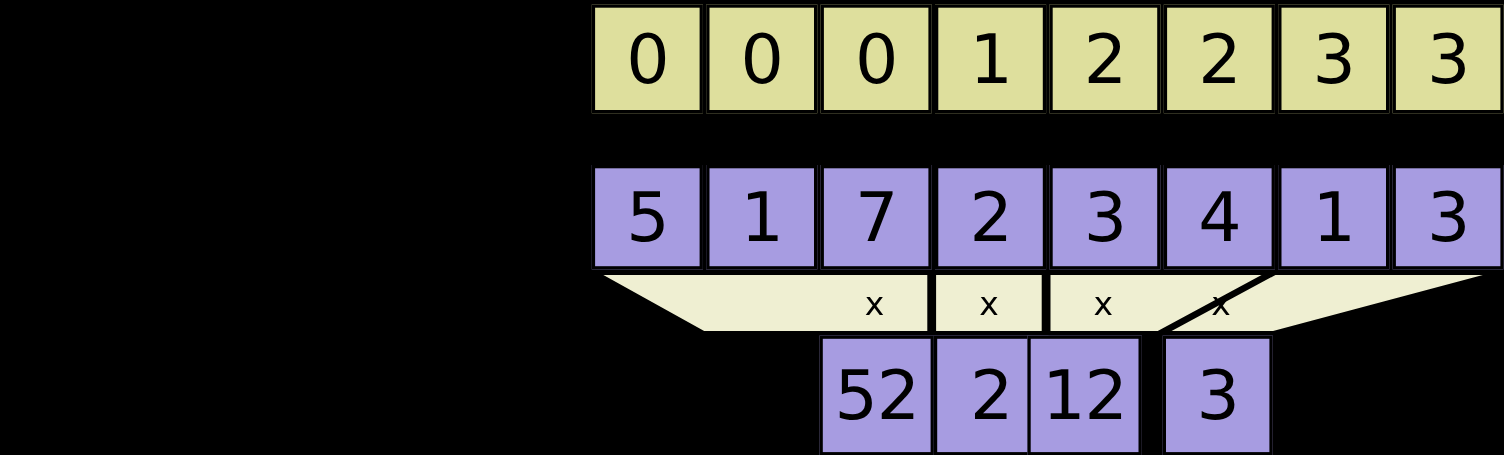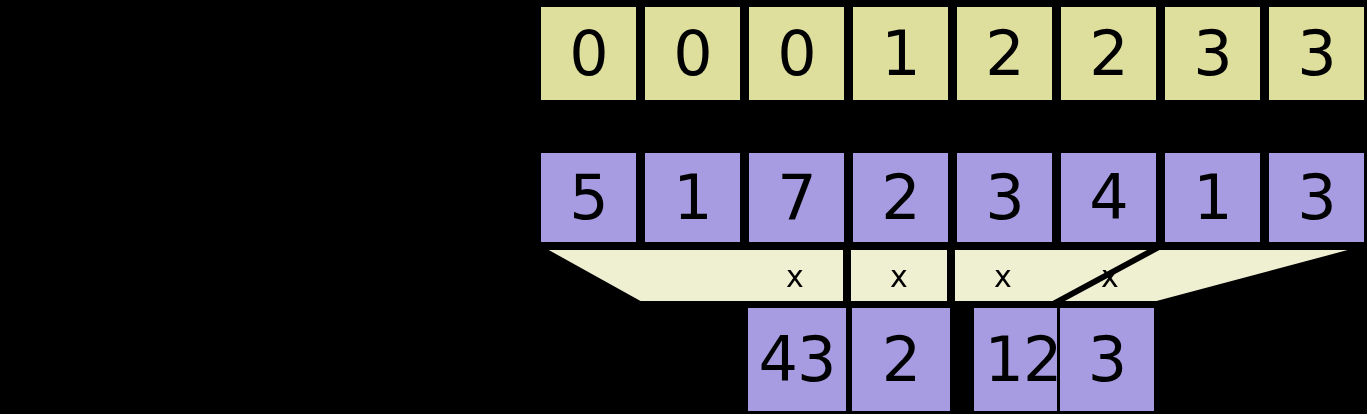--- a/index.html
+++ b/index.html
@@ -127,26 +127,26 @@
     <polygon points="1159,248 1363,248 1157,303 1057,303" fill="#efefd2" stroke="#000000" stroke-width="4"></polygon>
   </svg>
 
   <div class="xlabel" style="left:795px; top:277px;">x</div>
   <div class="xlabel" style="left:899px; top:277px;">x</div>
   <div class="xlabel" style="left:1003px; top:277px;">x</div>
   <div class="xlabel" style="left:1110px; top:277px;">x</div>
 
   <div class="row-output">
     <div class="cell" style="left:745px; top:305px; width:104px; height:109px;">
-      <span class="val">43</span>
+      <span class="val">52</span>
     </div>
     <div class="cell" style="left:849px; top:305px; width:104px; height:109px;">
       <span class="val">2</span>
     </div>
-    <div class="cell" style="left:971px; top:305px; width:104px; height:109px;text-align:center;">
+    <div class="cell" style="left:934px; top:305px; width:104px; height:109px;text-align:center;">
       <span class="val">12</span>
     </div>
     <div class="cell" style="left:1057px; top:305px; width:100px; height:109px;">
       <span class="val">3</span>
     </div>
   </div>
 
 </div>
 
 </body></html>

